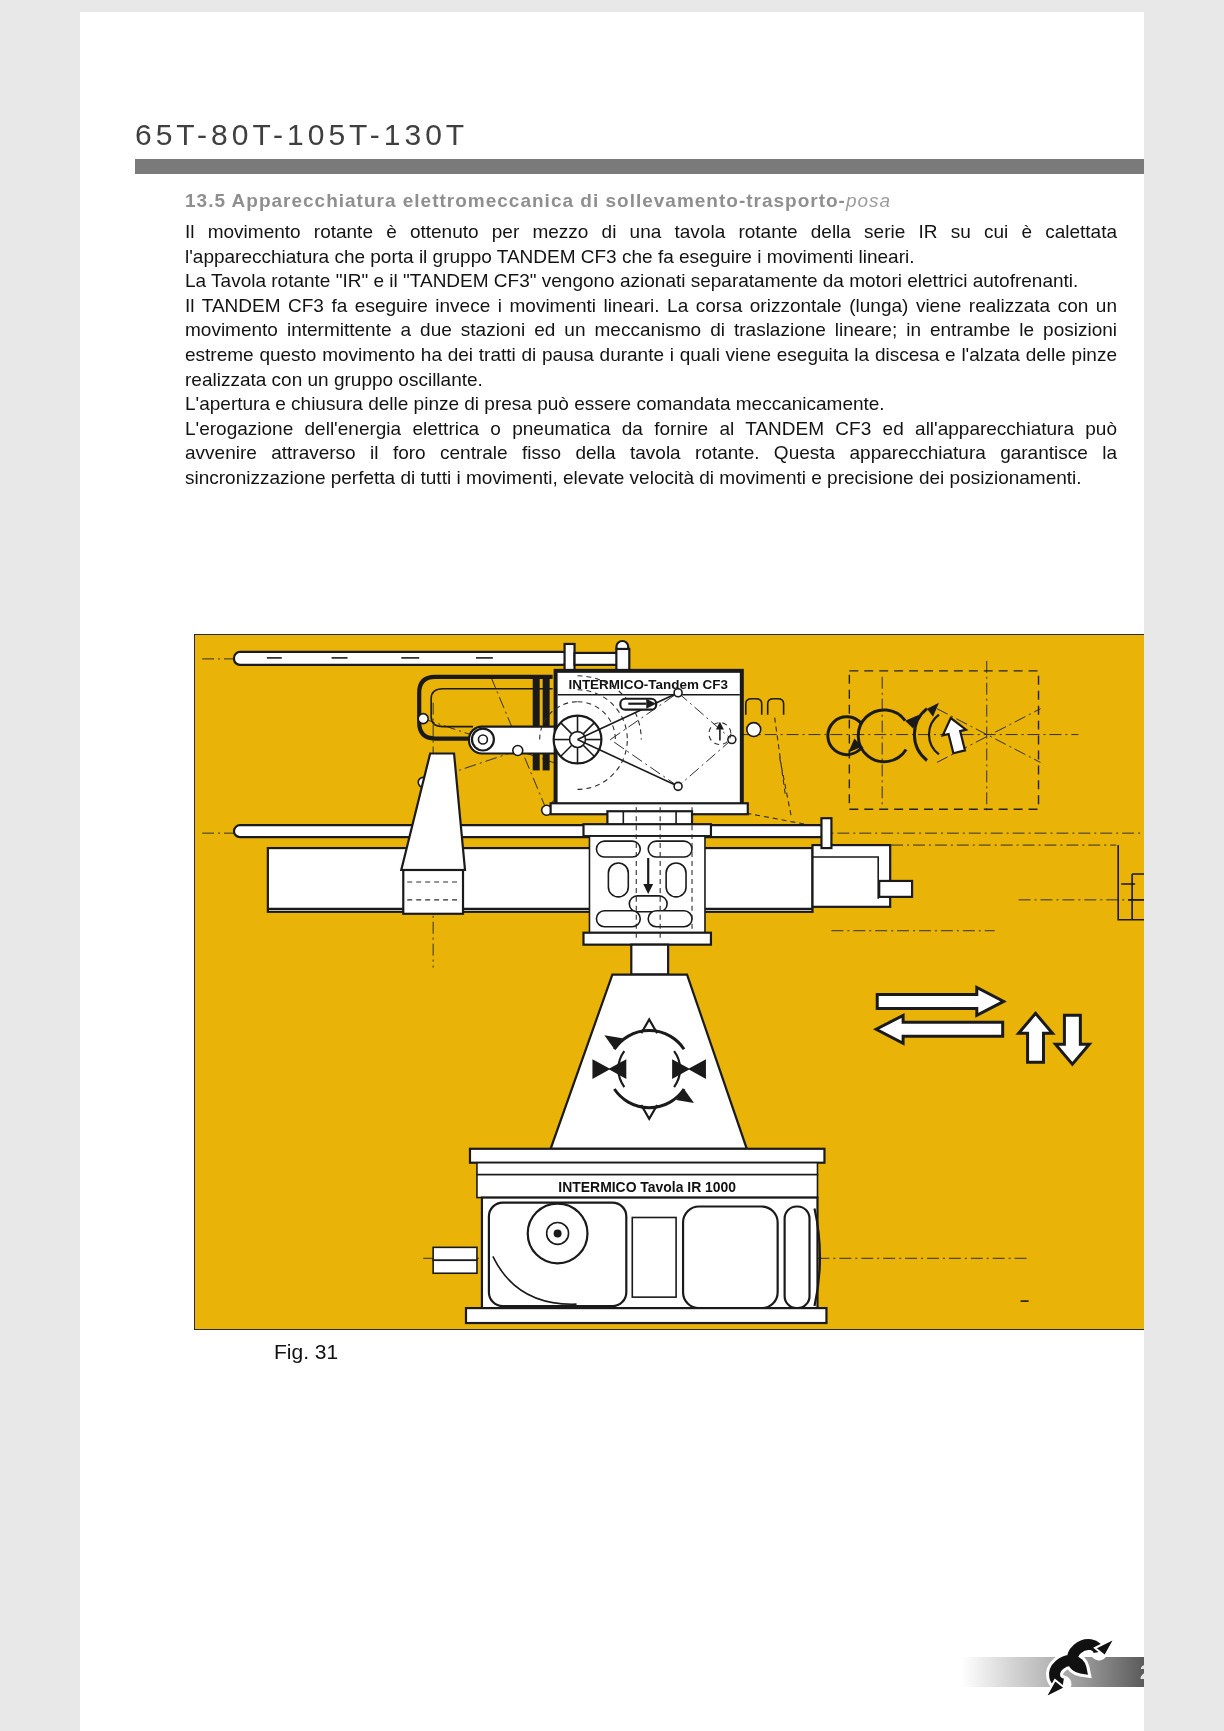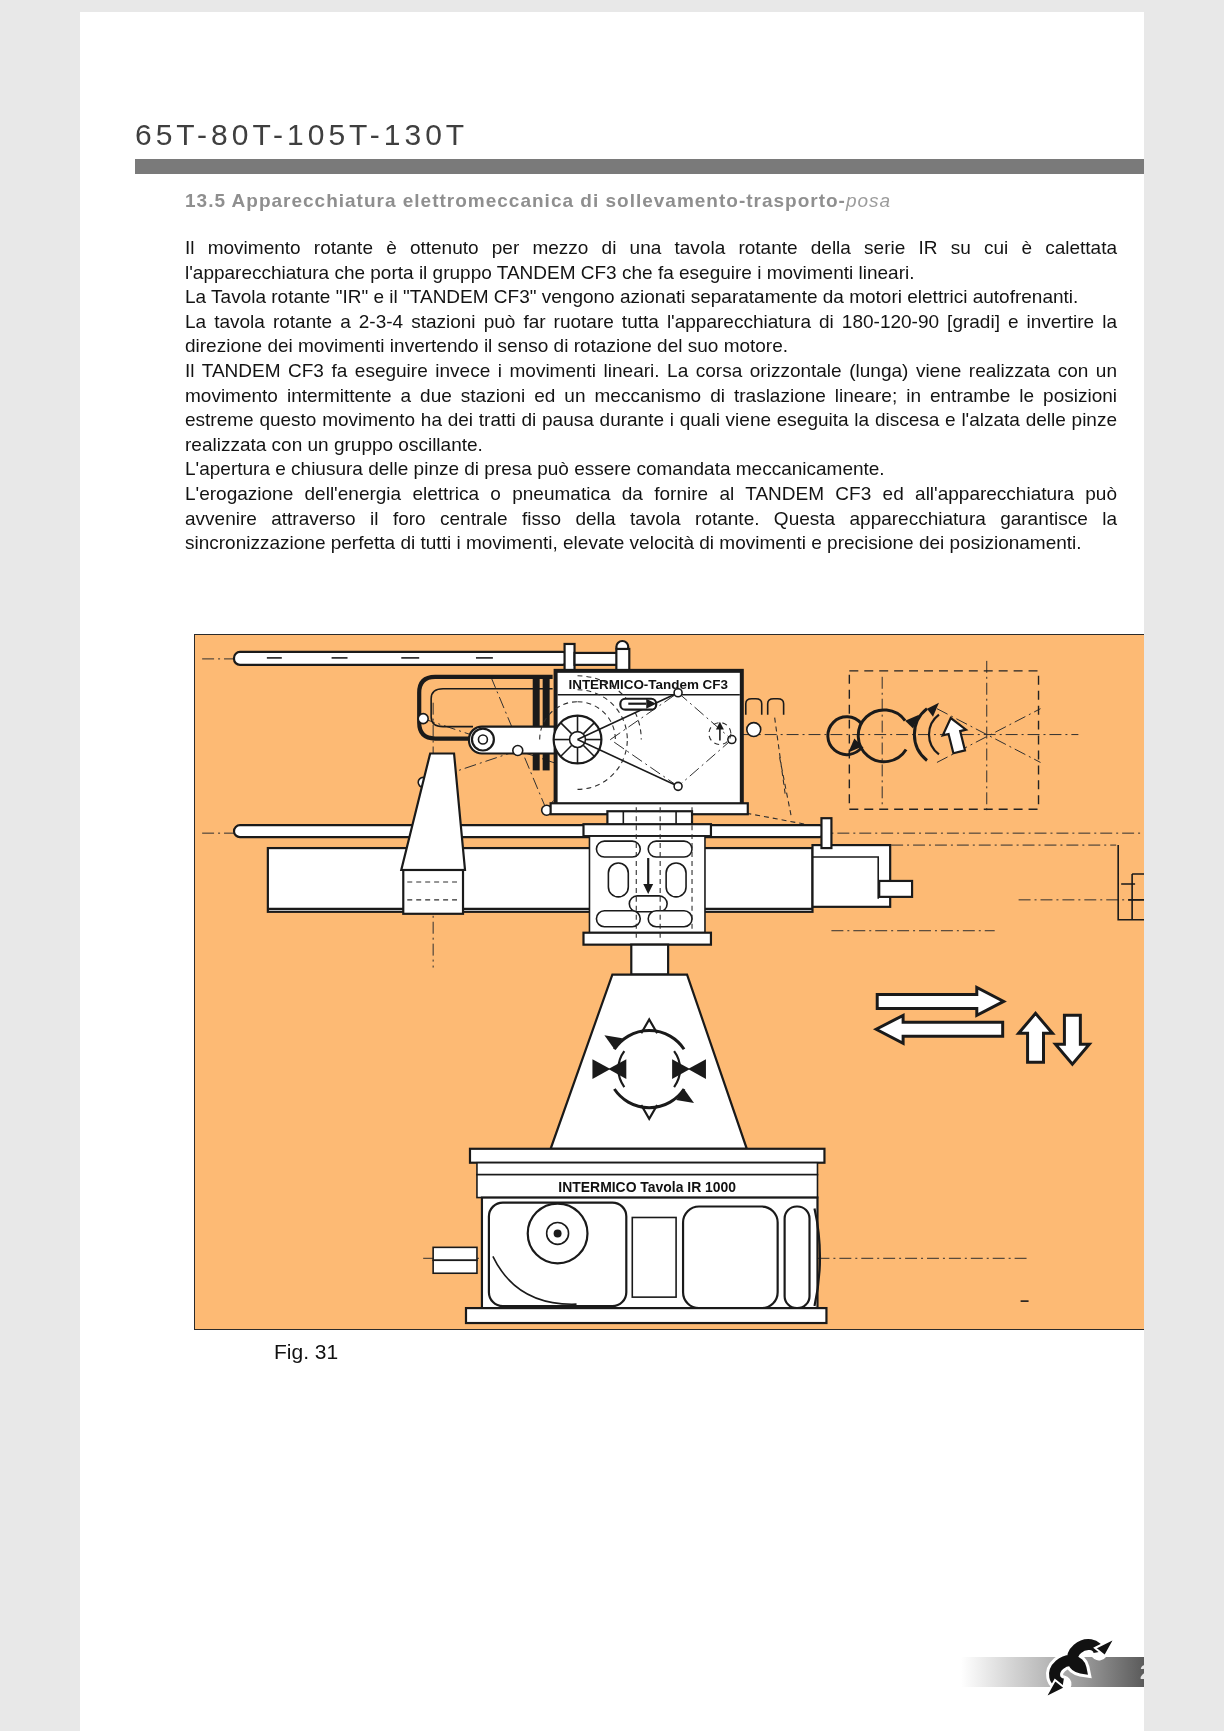--- a/index.html
+++ b/index.html
@@ -9,26 +9,26 @@
   #model-code{position:absolute;left:55px;top:106px;font-size:30px;letter-spacing:4px;
               color:#3f3f3f;font-weight:500;}
   #brand{position:absolute;right:158px;top:93px;font-size:52px;letter-spacing:3px;
          color:#232323;font-weight:400;}
   #header-rule{position:absolute;left:55px;top:147px;width:1011px;height:15px;background:#7a7a7a;}
   
   #section-heading{position:absolute;left:105px;top:178px;width:960px;font-size:19px;
                    font-weight:bold;color:#8f8f8f;letter-spacing:1px;white-space:nowrap;}
   #section-heading .suffix{font-style:italic;font-weight:400;color:#9c9c9c;}
   
-  #body-text{position:absolute;left:105px;top:224px;width:932px;color:#131313;
+  #body-text{position:absolute;left:105px;top:208px;width:932px;color:#131313;
              font-size:19px;line-height:24.6px;text-align:justify;}
   #body-text p{margin:0;}
   
   #figure-frame{position:absolute;left:114px;top:622px;width:1007px;height:696px;
-                border:1.6px solid #2b2b2b;box-sizing:border-box;background:#fdba74;}
+                border:1.6px solid #2b2b2b;box-sizing:border-box;background:#eab308;}
   #figure-frame svg{display:block;width:100%;height:100%;}
   #figure-caption{position:absolute;left:194px;top:1328px;font-size:21px;color:#111;}
   
   .st{stroke:#1a1a1a;stroke-width:1.6;fill:none;}
   .st2{stroke:#1a1a1a;stroke-width:2.2;fill:none;}
   .st3{stroke:#1a1a1a;stroke-width:3;fill:none;}
   .st4{stroke:#1a1a1a;stroke-width:4.2;fill:none;}
   .fw{fill:#ffffff;}
   .fb{fill:#1a1a1a;stroke:none;}
   .cl{stroke:#2e2e2e;stroke-width:1;fill:none;stroke-dasharray:12 4 2 4;}
@@ -48,21 +48,20 @@
 <div id="page">
 
   <div id="model-code">65T-80T-105T-130T</div>
   <div id="header-rule"></div>
 
   <div id="section-heading"><span>13.5 Apparecchiatura elettromeccanica di sollevamento-trasporto-</span><span class="suffix">posa</span></div>
 
   <div id="body-text">
     <p>Il movimento rotante è ottenuto per mezzo di una tavola rotante della serie IR su cui è calettata l'apparecchiatura che porta il gruppo TANDEM CF3 che fa eseguire i movimenti lineari.</p>
     <p>La Tavola rotante "IR" e il "TANDEM CF3" vengono azionati separatamente da motori elettrici autofrenanti.</p>
-    <p>La tavola rotante a 2-3-4 stazioni può far ruotare tutta l'apparecchiatura di 180-120-90 [gradi] e invertire la direzione dei movimenti invertendo il senso di rotazione del suo motore.</p>
     <p>Il TANDEM CF3 fa eseguire invece i movimenti lineari. La corsa orizzontale (lunga) viene realizzata con un movimento intermittente a due stazioni ed un meccanismo di traslazione lineare; in entrambe le posizioni estreme questo movimento ha dei tratti di pausa durante i quali viene eseguita la discesa e l'alzata delle pinze realizzata con un gruppo oscillante.</p>
     <p>L'apertura e chiusura delle pinze di presa può essere comandata meccanicamente.</p>
     <p>L'erogazione dell'energia elettrica o pneumatica da fornire al TANDEM CF3 ed all'apparecchiatura può avvenire attraverso il foro centrale fisso della tavola rotante. Questa apparecchiatura garantisce la sincronizzazione perfetta di tutti i movimenti, elevate velocità di movimenti e precisione dei posizionamenti.</p>
   </div>
 
   <div id="figure-frame">
     <svg viewBox="114 622 1007 697">
 
       <g>
         <line class="cl" x1="120" y1="646" x2="548" y2="646"></line>

